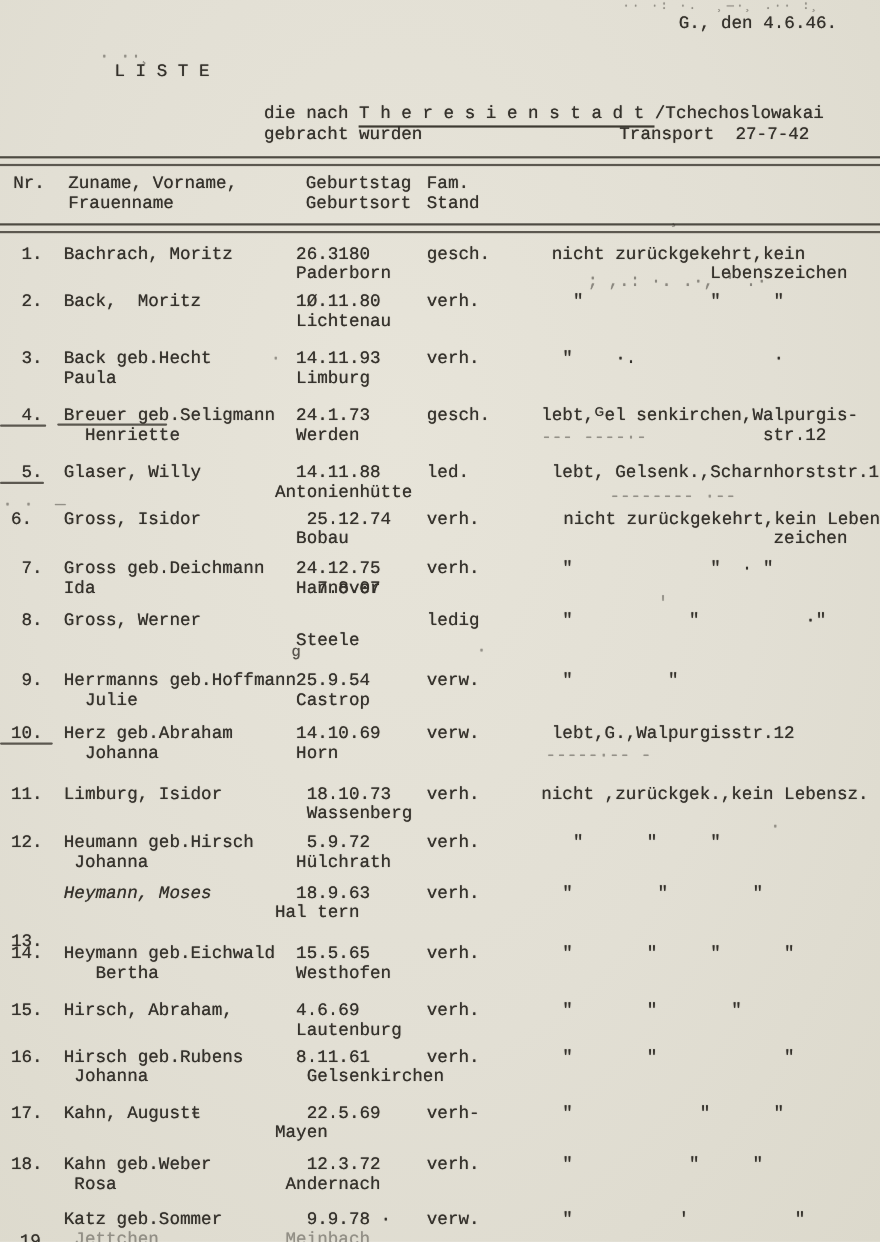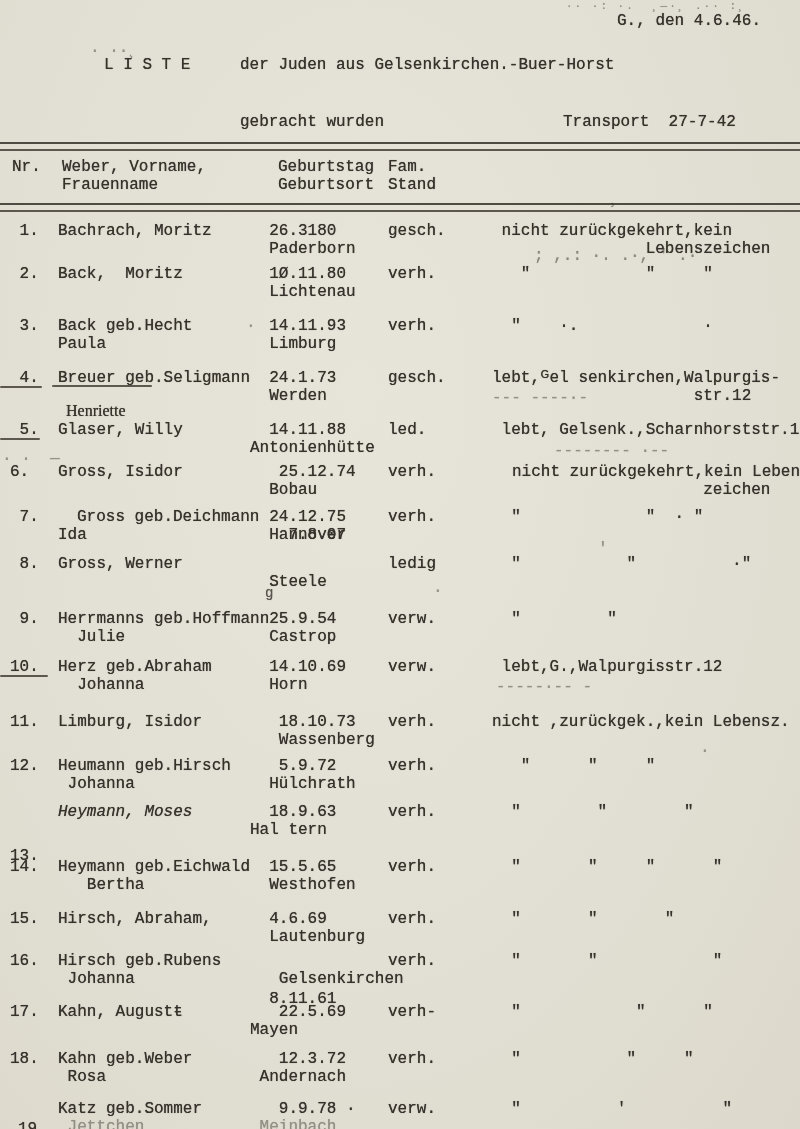--- a/index.html
+++ b/index.html
@@ -27,28 +27,28 @@
   .inkg{font-size:14px;opacity:.8;}
 </style>
 </head>
 <body>
 
 <div class="doc">
 
   <div class="t" style="left:617px;top:12px">G., den 4.6.46.</div>
 
   <div class="t" style="left:104px;top:56px">L I S T E</div>
-  <div class="t" style="left:240px;top:56px">der Juden aus Gelsenkirchen.-Buer-Horst</div>
-
+
+  <div class="t" style="left:240px;top:94px"><span>die nach </span><span class="tsu">T h e r e s i e n s t a d t </span><span>/Tchechoslowakai</span></div>
 
   <div class="t" style="left:240px;top:113px">gebracht wurden</div>
   <div class="t" style="left:563px;top:113px">Transport  27-7-42</div>
 
   <div class="t" style="left:12px;top:158px">Nr.</div>
-  <div class="t" style="left:62px;top:158px">Weber, Vorname,</div>
+  <div class="t" style="left:62px;top:158px">Zuname, Vorname,</div>
   <div class="t" style="left:62px;top:176px">Frauenname</div>
   <div class="t" style="left:278px;top:158px">Geburtstag</div>
   <div class="t" style="left:278px;top:176px">Geburtsort</div>
   <div class="t" style="left:388px;top:158px">Fam.</div>
   <div class="t" style="left:388px;top:176px">Stand</div>
 
   <div id="rows-root">
       <div>
         <div class="t" style="left: 10px; top: 222px;"> 1.</div>
         <div class="t" style="left: 58px; top: 222px;">Bachrach, Moritz</div>
@@ -71,21 +71,21 @@
         <div class="t" style="left: 58px; top: 317px;">Back geb.Hecht</div>
         <div class="t" style="left: 58px; top: 335px;">Paula</div>
         <div class="t" style="left: 250px; top: 317px;">  14.11.93</div>
         <div class="t" style="left: 250px; top: 335px;">  Limburg</div>
         <div class="t" style="left: 388px; top: 317px;">verh.</div>
         <div class="t" style="left: 492px; top: 317px;">  "    ·.             ·</div>
       </div>
       <div>
         <div class="t" style="left: 10px; top: 369px;"> 4.</div>
         <div class="t" style="left: 58px; top: 369px;">Breuer geb.Seligmann</div>
-        <div class="t" style="left: 58px; top: 402px; font-family: Liberation Serif, serif;">  Henriette</div>
+        <div class="t" style="left: 58px; top: 387px;">  Henriette</div>
         <div class="t" style="left: 250px; top: 369px;">  24.1.73</div>
         <div class="t" style="left: 250px; top: 387px;">  Werden</div>
         <div class="t" style="left: 388px; top: 369px;">gesch.</div>
         <div class="t" style="left: 492px; top: 369px;">lebt,ᴳel senkirchen,Walpurgis-</div>
         <div class="t" style="left: 492px; top: 387px;">                     str.12</div>
       </div>
       <div>
         <div class="t" style="left: 10px; top: 421px;"> 5.</div>
         <div class="t" style="left: 58px; top: 421px;">Glaser, Willy</div>
         <div class="t" style="left: 250px; top: 421px;">  14.11.88</div>
@@ -97,21 +97,21 @@
         <div class="t" style="left: 10px; top: 463px;">6.</div>
         <div class="t" style="left: 58px; top: 463px;">Gross, Isidor</div>
         <div class="t" style="left: 250px; top: 463px;">   25.12.74</div>
         <div class="t" style="left: 250px; top: 481px;">  Bobau</div>
         <div class="t" style="left: 388px; top: 463px;">verh.</div>
         <div class="t" style="left: 492px; top: 463px; margin-left: 20px;">nicht zurückgekehrt,kein Leben</div>
         <div class="t" style="left: 492px; top: 481px;">                      zeichen</div>
       </div>
       <div>
         <div class="t" style="left: 10px; top: 508px;"> 7.</div>
-        <div class="t" style="left: 58px; top: 508px; margin-left: 19px;">Gross geb.Deichmann</div>
+        <div class="t" style="left: 58px; top: 508px;">Gross geb.Deichmann</div>
         <div class="t" style="left: 58px; top: 526px;">Ida</div>
         <div class="t" style="left: 250px; top: 508px;">  24.12.75</div>
         <div class="t" style="left: 250px; top: 526px;">  Hannover</div>
         <div class="t" style="left: 388px; top: 508px;">verh.</div>
         <div class="t" style="left: 492px; top: 508px;">  "             "  · "</div>
       </div>
       <div>
         <div class="t" style="left: 10px; top: 555px;"> 8.</div>
         <div class="t" style="left: 58px; top: 555px;">Gross, Werner</div>
         <div class="t" style="left: 250px; top: 526px;">    7.8.07</div>
@@ -176,21 +176,21 @@
         <div class="t" style="left: 58px; top: 910px;">Hirsch, Abraham,</div>
         <div class="t" style="left: 250px; top: 910px;">  4.6.69</div>
         <div class="t" style="left: 250px; top: 928px;">  Lautenburg</div>
         <div class="t" style="left: 388px; top: 910px;">verh.</div>
         <div class="t" style="left: 492px; top: 910px;">  "       "       "</div>
       </div>
       <div>
         <div class="t" style="left: 10px; top: 952px;">16.</div>
         <div class="t" style="left: 58px; top: 952px;">Hirsch geb.Rubens</div>
         <div class="t" style="left: 58px; top: 970px;"> Johanna</div>
-        <div class="t" style="left: 250px; top: 952px; margin-top: 38px;">  8.11.61</div>
+        <div class="t" style="left: 250px; top: 952px;">  8.11.61</div>
         <div class="t" style="left: 250px; top: 970px;">   Gelsenkirchen</div>
         <div class="t" style="left: 388px; top: 952px;">verh.</div>
         <div class="t" style="left: 492px; top: 952px;">  "       "            "</div>
       </div>
       <div>
         <div class="t" style="left: 10px; top: 1003px;">17.</div>
         <div class="t" style="left: 58px; top: 1003px;">Kahn, Augustŧ</div>
         <div class="t" style="left: 250px; top: 1003px;">   22.5.69</div>
         <div class="t" style="left: 250px; top: 1021px;">Mayen</div>
         <div class="t" style="left: 388px; top: 1003px;">verh-</div>

